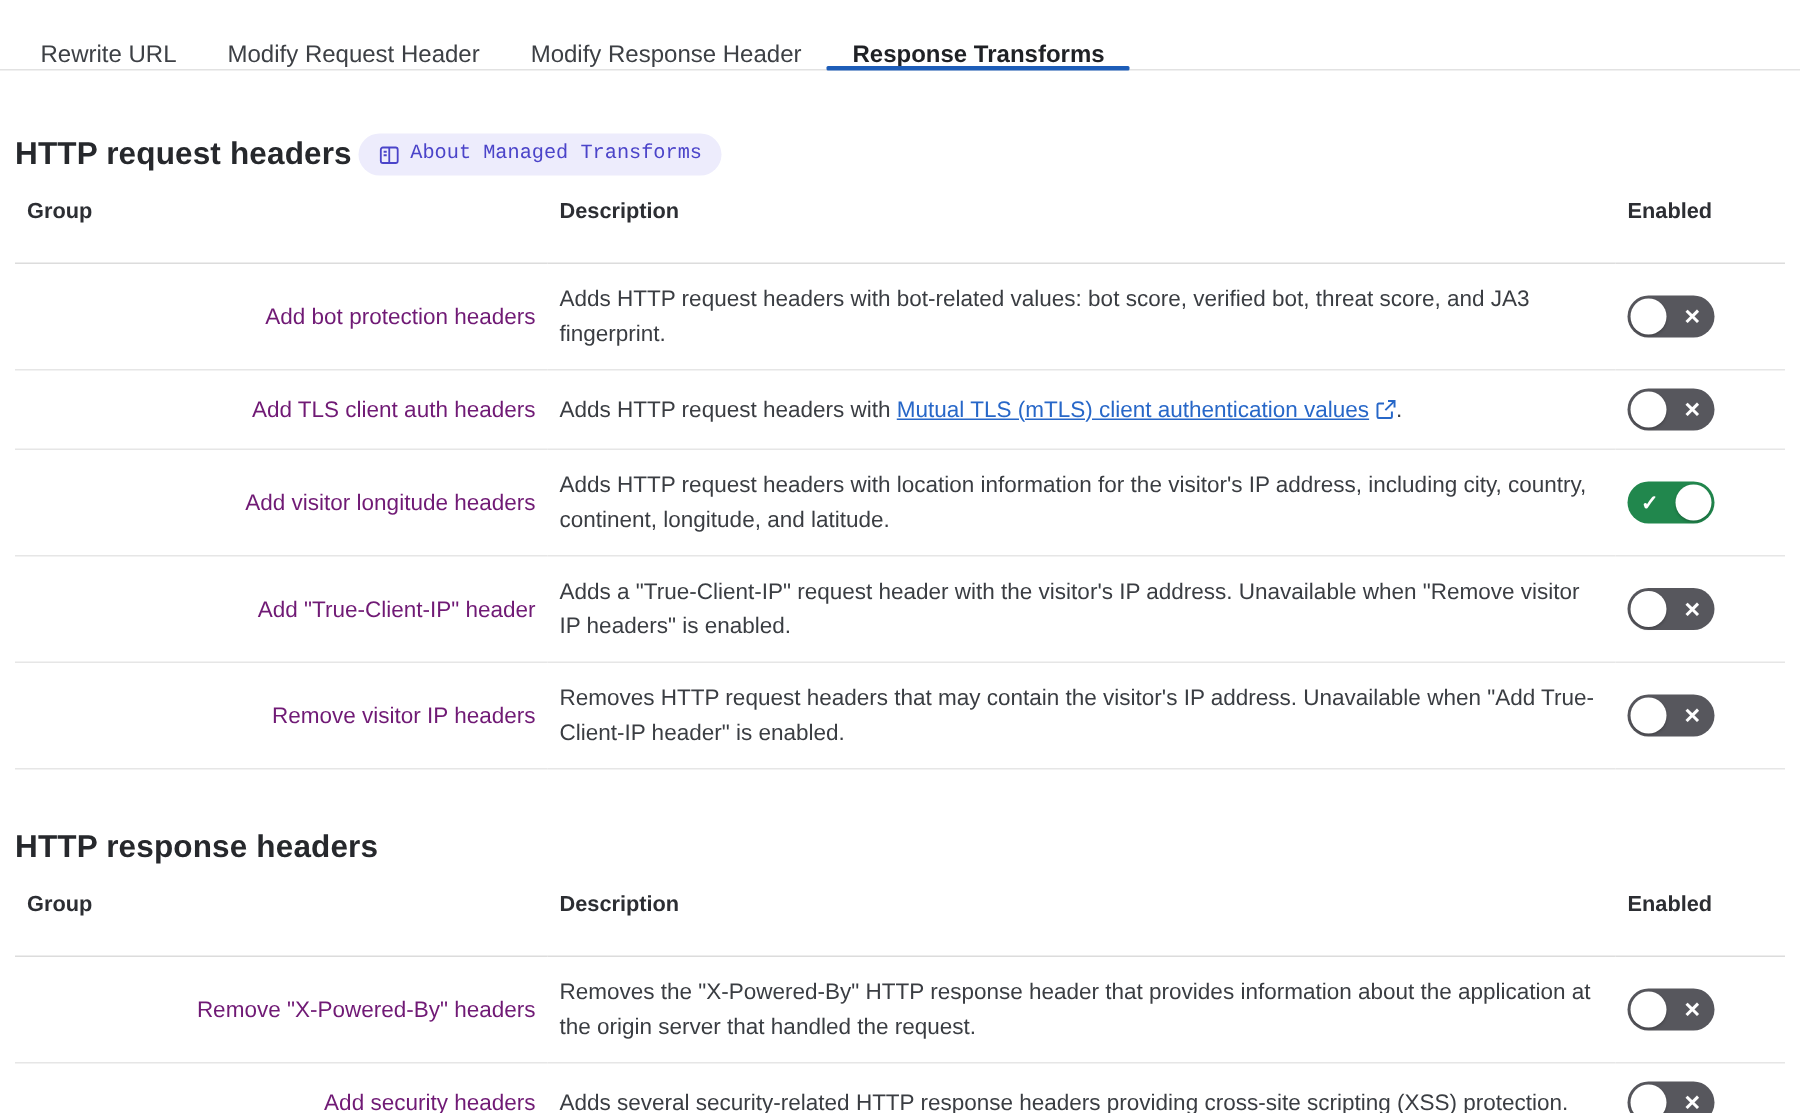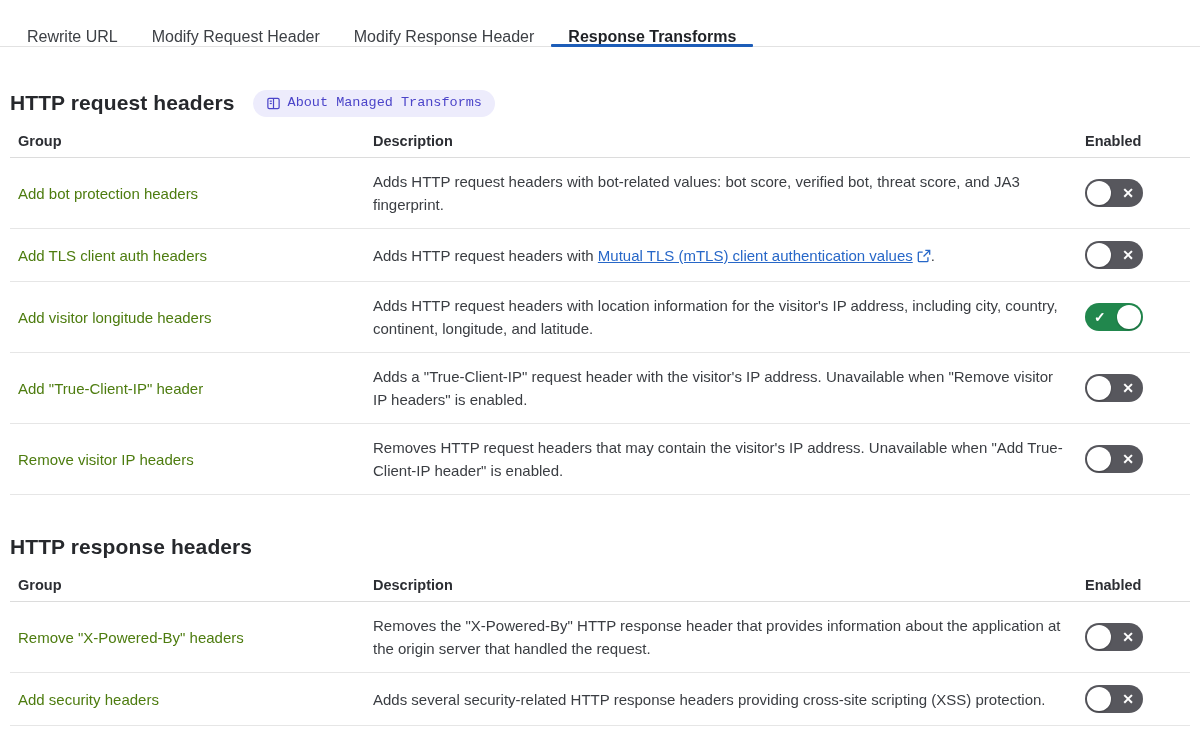--- a/index.html
+++ b/index.html
@@ -22,21 +22,21 @@
     cursor:pointer; white-space:nowrap;
   }
   .tab.active { color:#1f2125; font-weight:700; }
   .tab.active::after {
     content:""; position:absolute; left:0; right:0; bottom:-1px;
     height:3px; background:#1d5db8; border-radius:1px;
   }
 
   
   .section { padding:0 10px; }
-  .section-head { display:flex; align-items:center; gap:18px; }
+  .section-head { display:flex; gap:4px; }
   .section-head.first { margin-top:42px; }
   .section-head.second { margin-top:38px; }
   .section-title {
     margin:0; font-size:21px; line-height:28px;
     font-weight:700; color:#26282c; letter-spacing:.1px;
   }
   .badge {
     display:inline-flex; align-items:center; gap:7px;
     background:#edecfc; color:#4b44c9;
     border:none; border-radius:14px;
@@ -45,27 +45,27 @@
   }
   .badge svg { display:block; }
 
   
   table { width:1180px; border-collapse:collapse; margin-top:10px; table-layout:fixed; }
   col.c-group { width:355px; }
   col.c-desc  { width:712px; }
   col.c-en    { width:113px; }
   th {
     text-align:left; font-size:14.5px; font-weight:700; color:#2c2e33;
-    padding:6px 8px 8px; border-bottom:1px solid #dcdcdc;
+    padding:6px 8px 26px; border-bottom:1px solid #dcdcdc;
   }
   td {
     padding:12px 8px; border-bottom:1px solid #e6e6e6;
     font-size:15px; line-height:23px; color:#3a3d42; vertical-align:middle;
   }
-  td.group-cell { color:#4d7c0f; }
+  td.group-cell { color:#701a75;text-align:right; }
   a.desc-link { color:#2767c8; text-decoration:underline; cursor:pointer; }
   .ext-icon { display:inline-block; margin-left:4px; vertical-align:-2px; color:#2767c8; }
   .ext-icon svg { display:block; }
 
   
   .toggle {
     position:relative; display:block; width:58px; height:28px;
     border:none; border-radius:14px; padding:0; cursor:pointer;
   }
   .toggle .knob {

